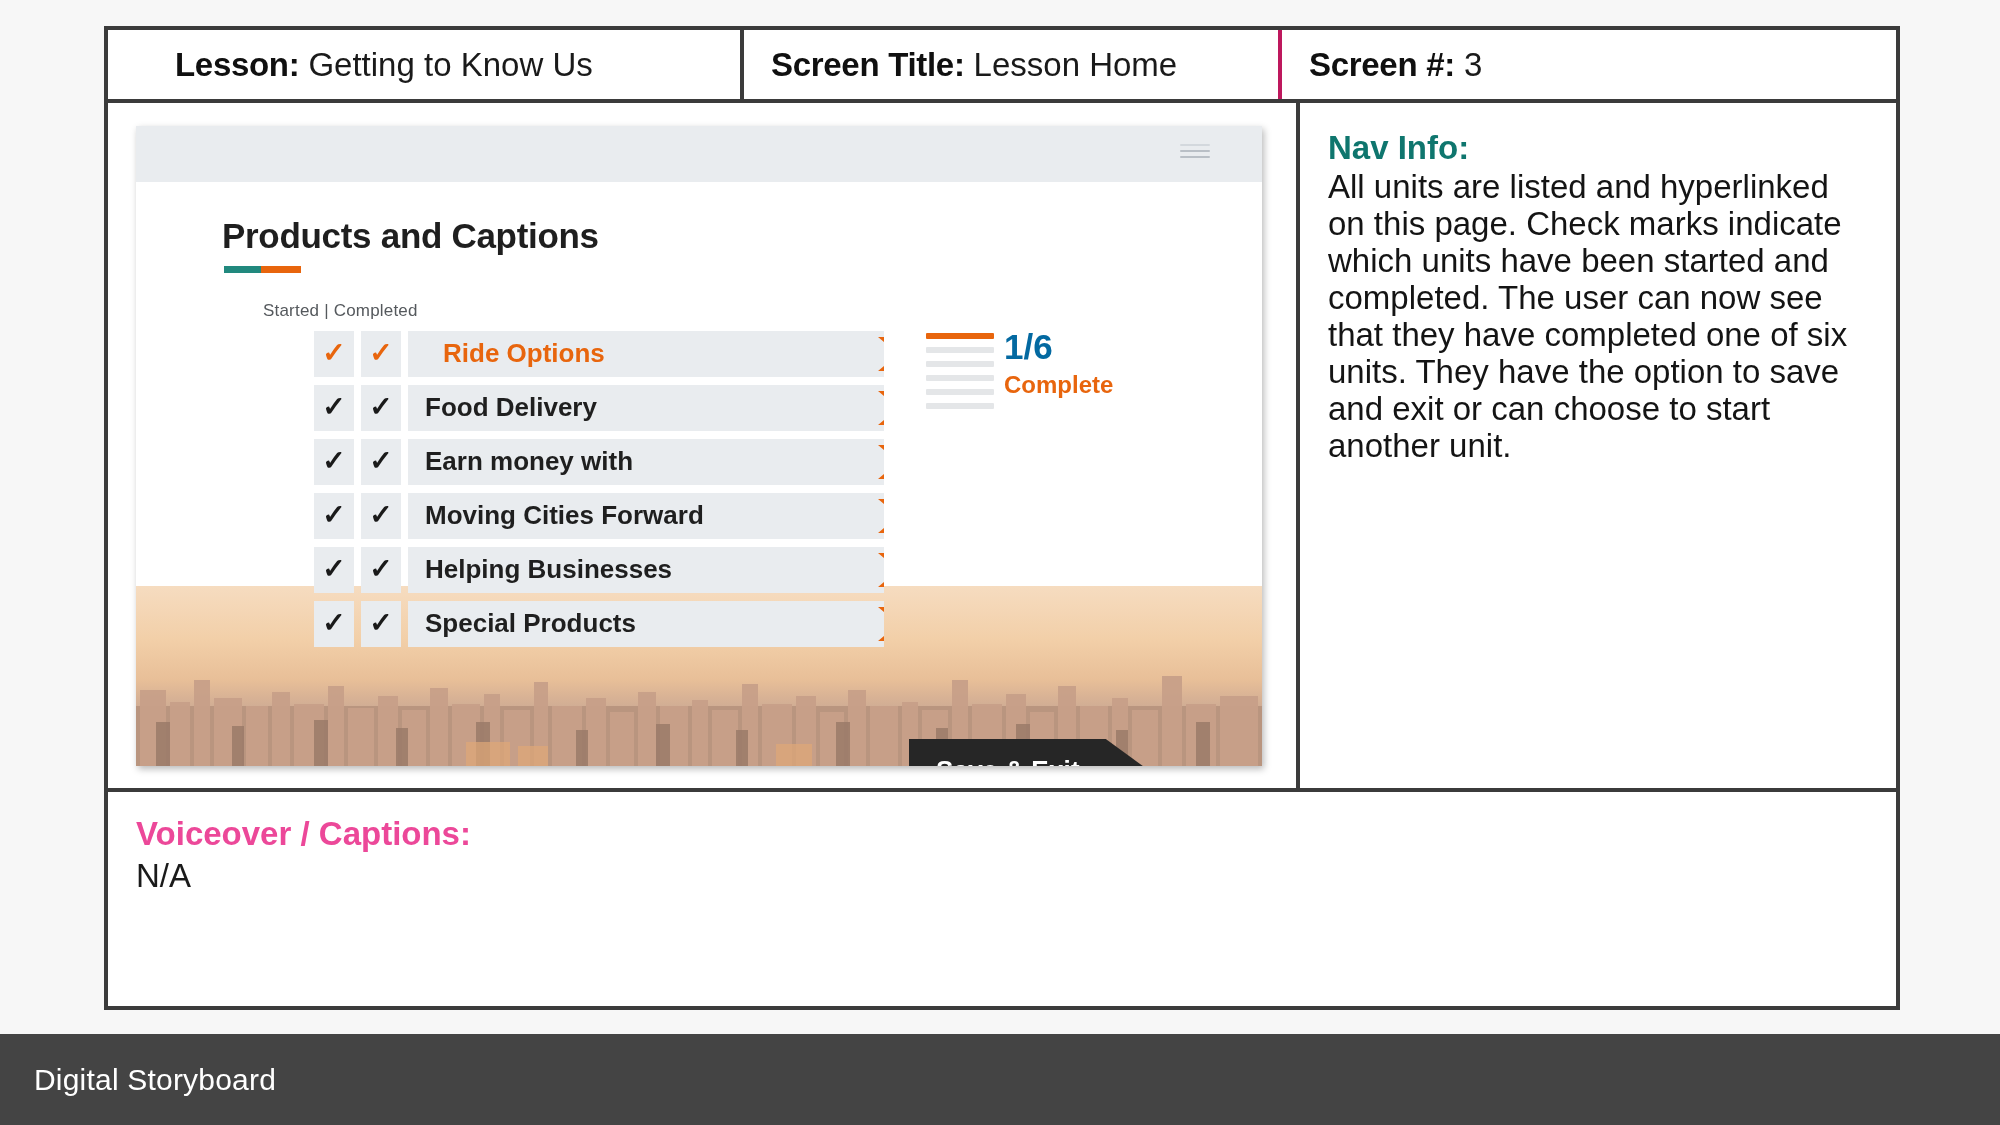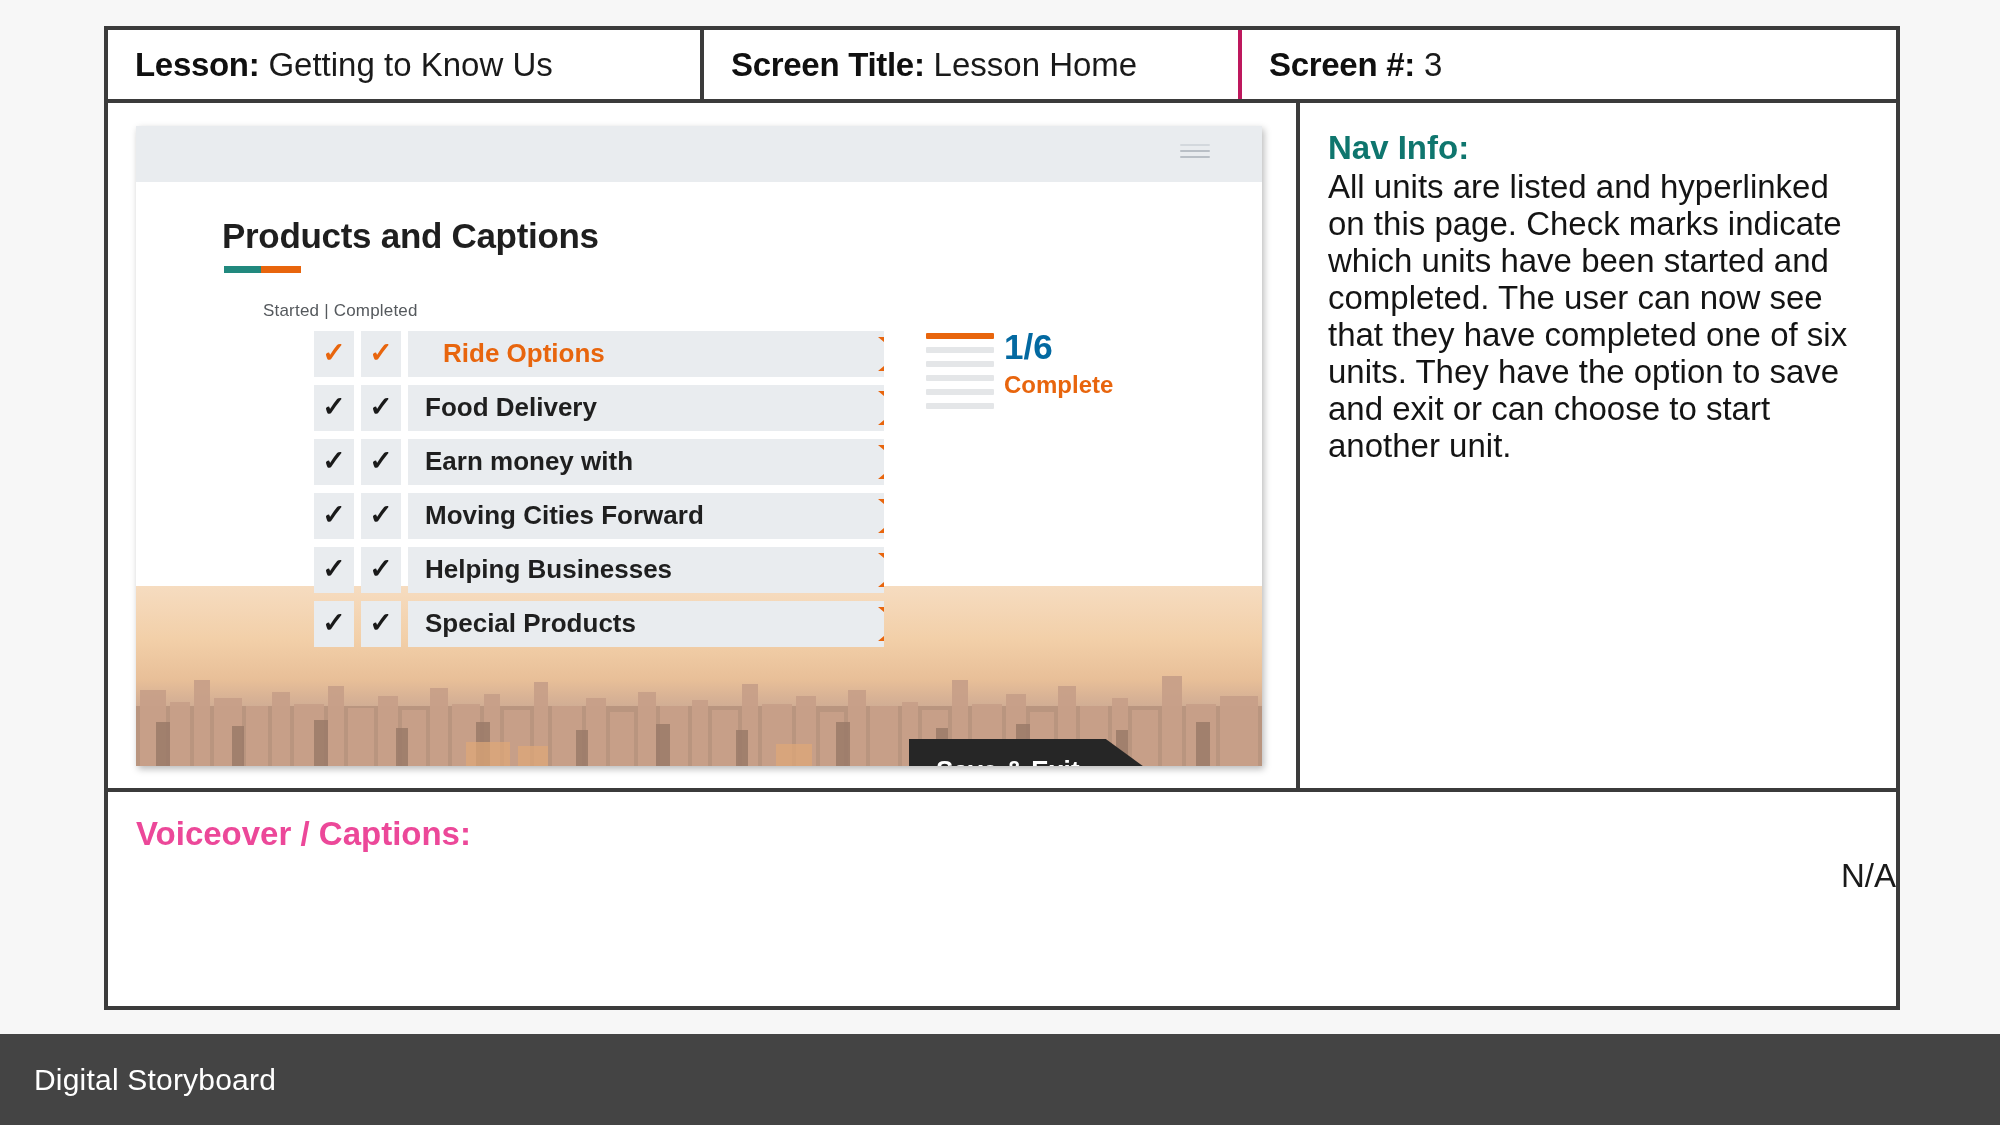--- a/index.html
+++ b/index.html
@@ -30,20 +30,21 @@
 
   
   .sb-header-row {
     position: absolute;
     left: 0; top: 0;
     width: 1796px;
     height: 77px;
     display: flex;
     border: 4px solid #3b3b3b;
     background: #ffffff;
+    padding-left: 40px;
   }
   .hdr-cell {
     display: flex;
     align-items: center;
     padding-left: 27px;
     white-space: nowrap;
     overflow: hidden;
   }
   .hdr-cell.c1 { width: 596px; border-right: 4px solid #3b3b3b; }
   .hdr-cell.c2 { width: 538px; border-right: 4px solid #be185d; }
@@ -111,21 +112,20 @@
     font-size: 33px;
     color: #ec4899;
     line-height: 1.2;
   }
   .vo-body {
     font-size: 33px;
     color: #1a1a1a;
     line-height: 1.2;
     font-weight: 400;
     margin-top: 2px;
-    text-align: right;
   }
 
   
   .slide {
     position: absolute;
     left: 28px;
     top: 23px;
     width: 1126px;
     height: 640px;
     background: #ffffff;

